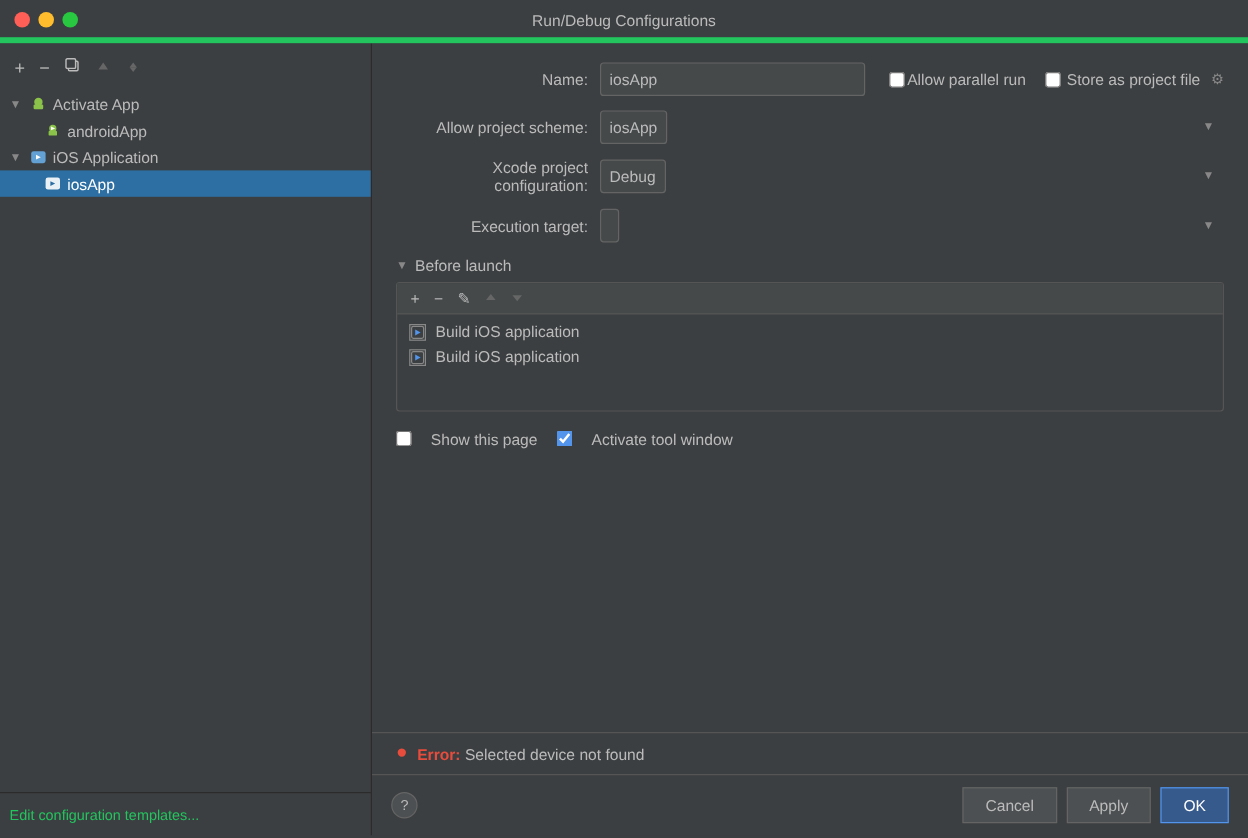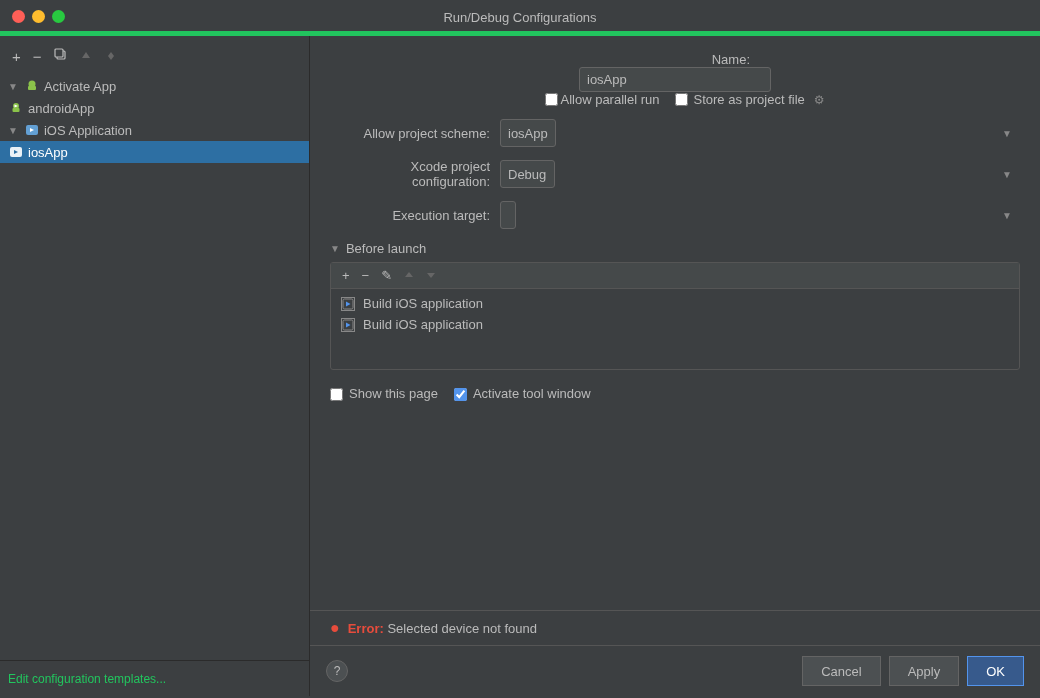--- a/index.html
+++ b/index.html
@@ -95,21 +95,21 @@
       justify-content: center;
       font-size: 11px;
     }
     .android-icon { color: #8bc34a; }
     .ios-icon { color: #63a0d4; }
     .folder-arrow {
       font-size: 10px;
       color: #888;
       margin-right: 2px;
     }
-    .indent-1 { padding-left: 8px; }
+    .indent-1 { padding-left: 36px; }
 
     .sidebar-footer {
       padding: 10px 8px;
       border-top: 1px solid #2b2b2b;
     }
     .edit-link {
       color: #22c55e;
       cursor: pointer;
       font-size: 12px;
       text-decoration: none;
@@ -270,22 +270,22 @@
     
     .bottom-options {
       display: flex;
       align-items: center;
       gap: 16px;
       margin-top: 10px;
       padding: 6px 0;
     }
     .option-item {
       display: flex;
-      align-items: flex-end;
-      gap: 6px;
+      align-items: flex-start;
+      gap: 16px;
     }
 
     
     .error-bar {
       padding: 8px 20px;
       border-top: 1px solid #555;
       display: flex;
       align-items: center;
       gap: 8px;
       background: #3c3f41;
@@ -443,21 +443,21 @@
     </div>
 
     <div class="sidebar-footer">
       <a class="edit-link">Edit configuration templates...</a>
     </div>
   </div>
 
   <div class="content">
     <div class="content-form">
 
-      <div style="position:relative; display:flex; align-items:center; margin-bottom:12px;flex-direction:column;">
+      <div style="position:relative; display:flex; align-items:center; margin-bottom:12px;">
         <span class="form-label">Name:</span>
         <input type="text" class="form-input" style="max-width: 300px;" value="iosApp">
         <div style="display:flex; align-items:center; gap:16px; margin-left:20px;">
           <label style="display:flex;align-items:center;gap:2px;">
             <input type="checkbox" class="form-checkbox" style="">
             <span>Allow parallel run</span>
           </label>
           <label style="display:flex;align-items:center;gap:5px;">
             <input type="checkbox" class="form-checkbox" style="">
             <span>Store as project file</span>

